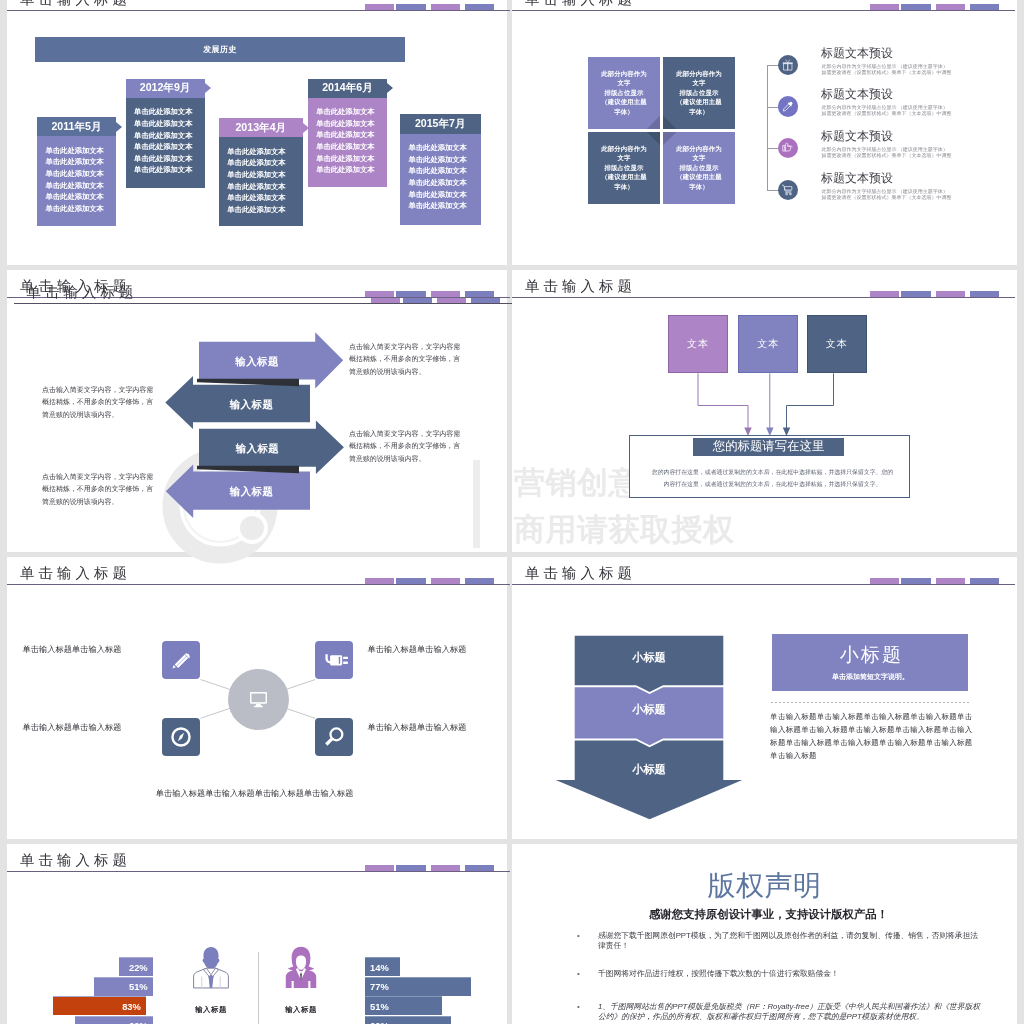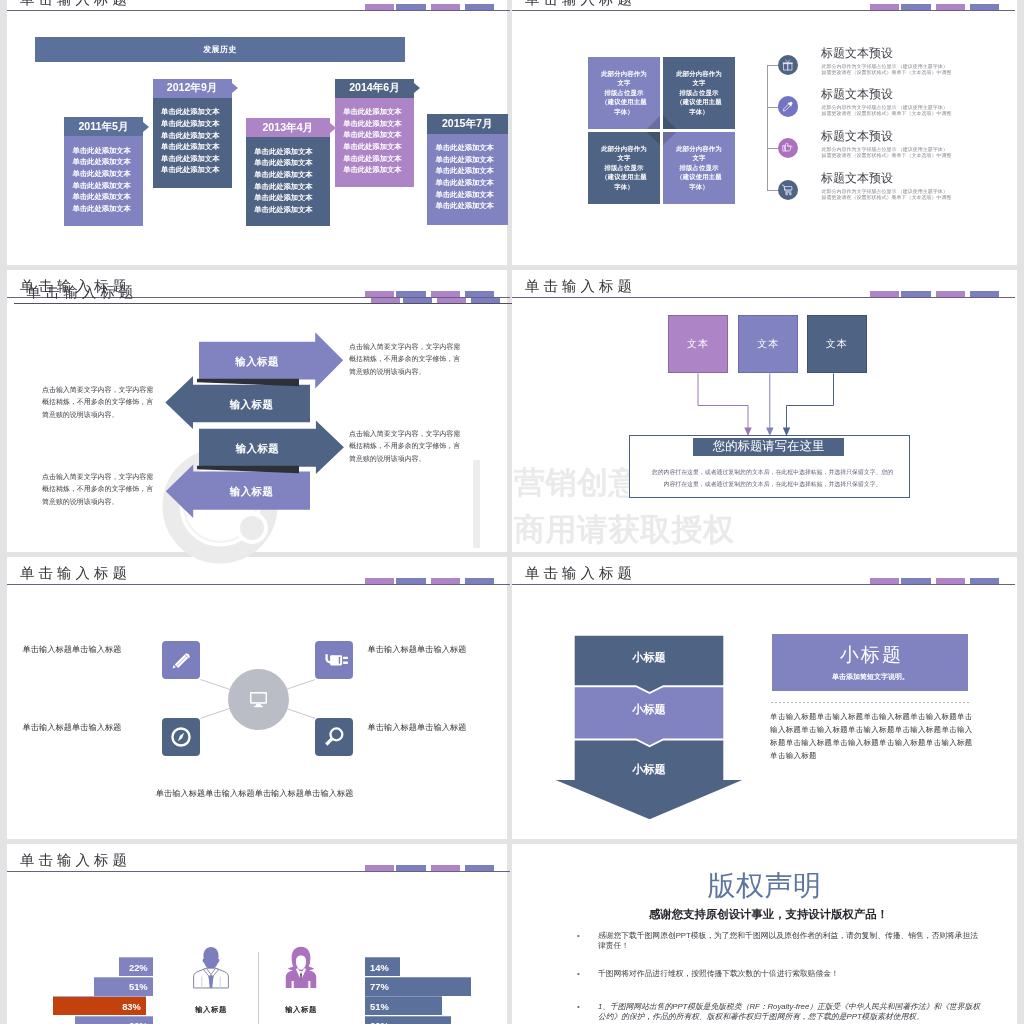--- a/index.html
+++ b/index.html
@@ -15,21 +15,21 @@
 
   
   .s-title{position:absolute;left:13px;top:5.5px;font-size:14.4px;color:#33333a;
            letter-spacing:4.1px;line-height:20px;white-space:nowrap;}
   .s-rule{position:absolute;left:0;top:26.6px;width:503px;height:1.2px;background:#6b5f82;}
   .s-bar{position:absolute;top:20.8px;height:5.8px;}
 
   
   .banner{position:absolute;background:#5b719b;color:#fff;font-size:8px;
           display:flex;align-items:center;justify-content:center;letter-spacing:.4px;}
-  .tl-card{position:absolute;margin-left:27px;}
+  .tl-card{position:absolute;}
   .tl-head{position:relative;color:#fff;font-size:10.6px;font-weight:bold;
            display:flex;align-items:center;justify-content:center;letter-spacing:0;}
   .tl-arrow{position:absolute;right:-6px;top:50%;transform:translateY(-50%);
             width:0;height:0;border-top:5px solid transparent;border-bottom:5px solid transparent;}
   .tl-body{font-size:7.35px;color:#fff;line-height:11.6px;padding:8.6px 0 0 8.5px;font-weight:bold;letter-spacing:-0.05px;}
   .qbox{position:absolute;color:#fff;font-size:6.4px;line-height:9.6px;text-align:center;
         display:flex;align-items:center;justify-content:center;font-weight:bold;letter-spacing:.1px;}
   .qbox span span{display:block;}
   .qdia{position:absolute;width:26px;height:26px;transform:rotate(45deg);}
   .li-circ{position:absolute;border-radius:50%;}

